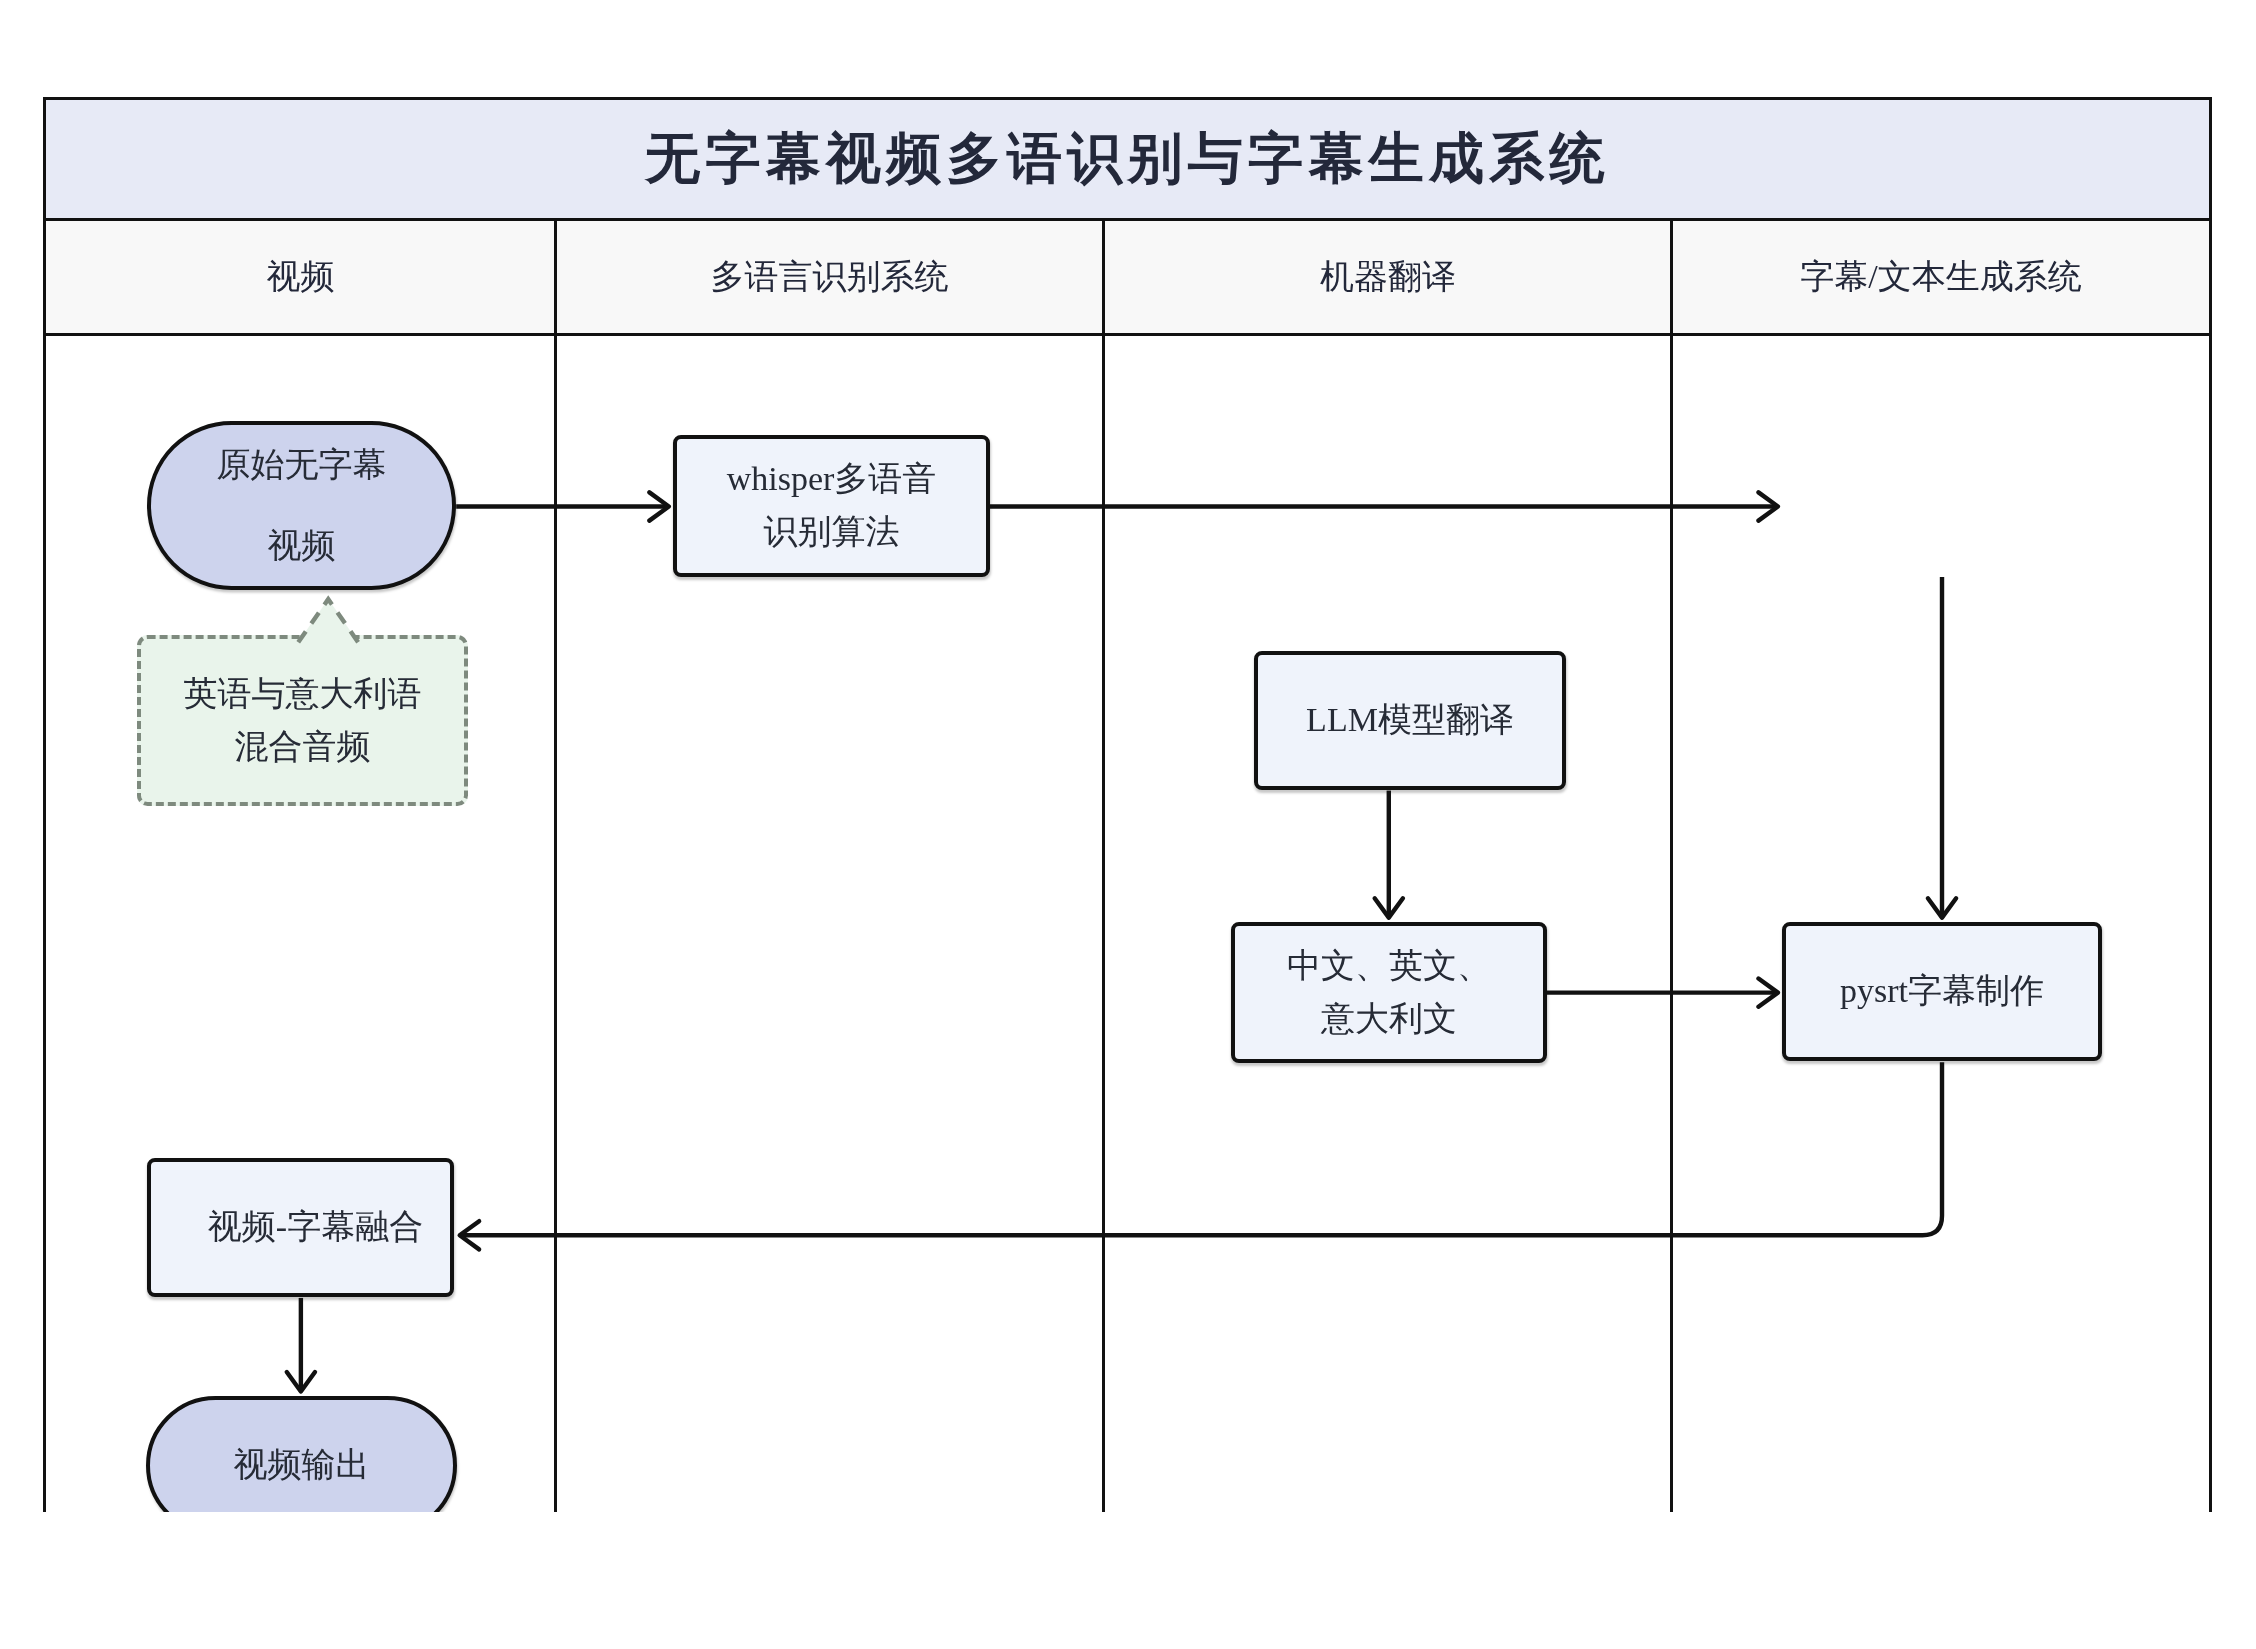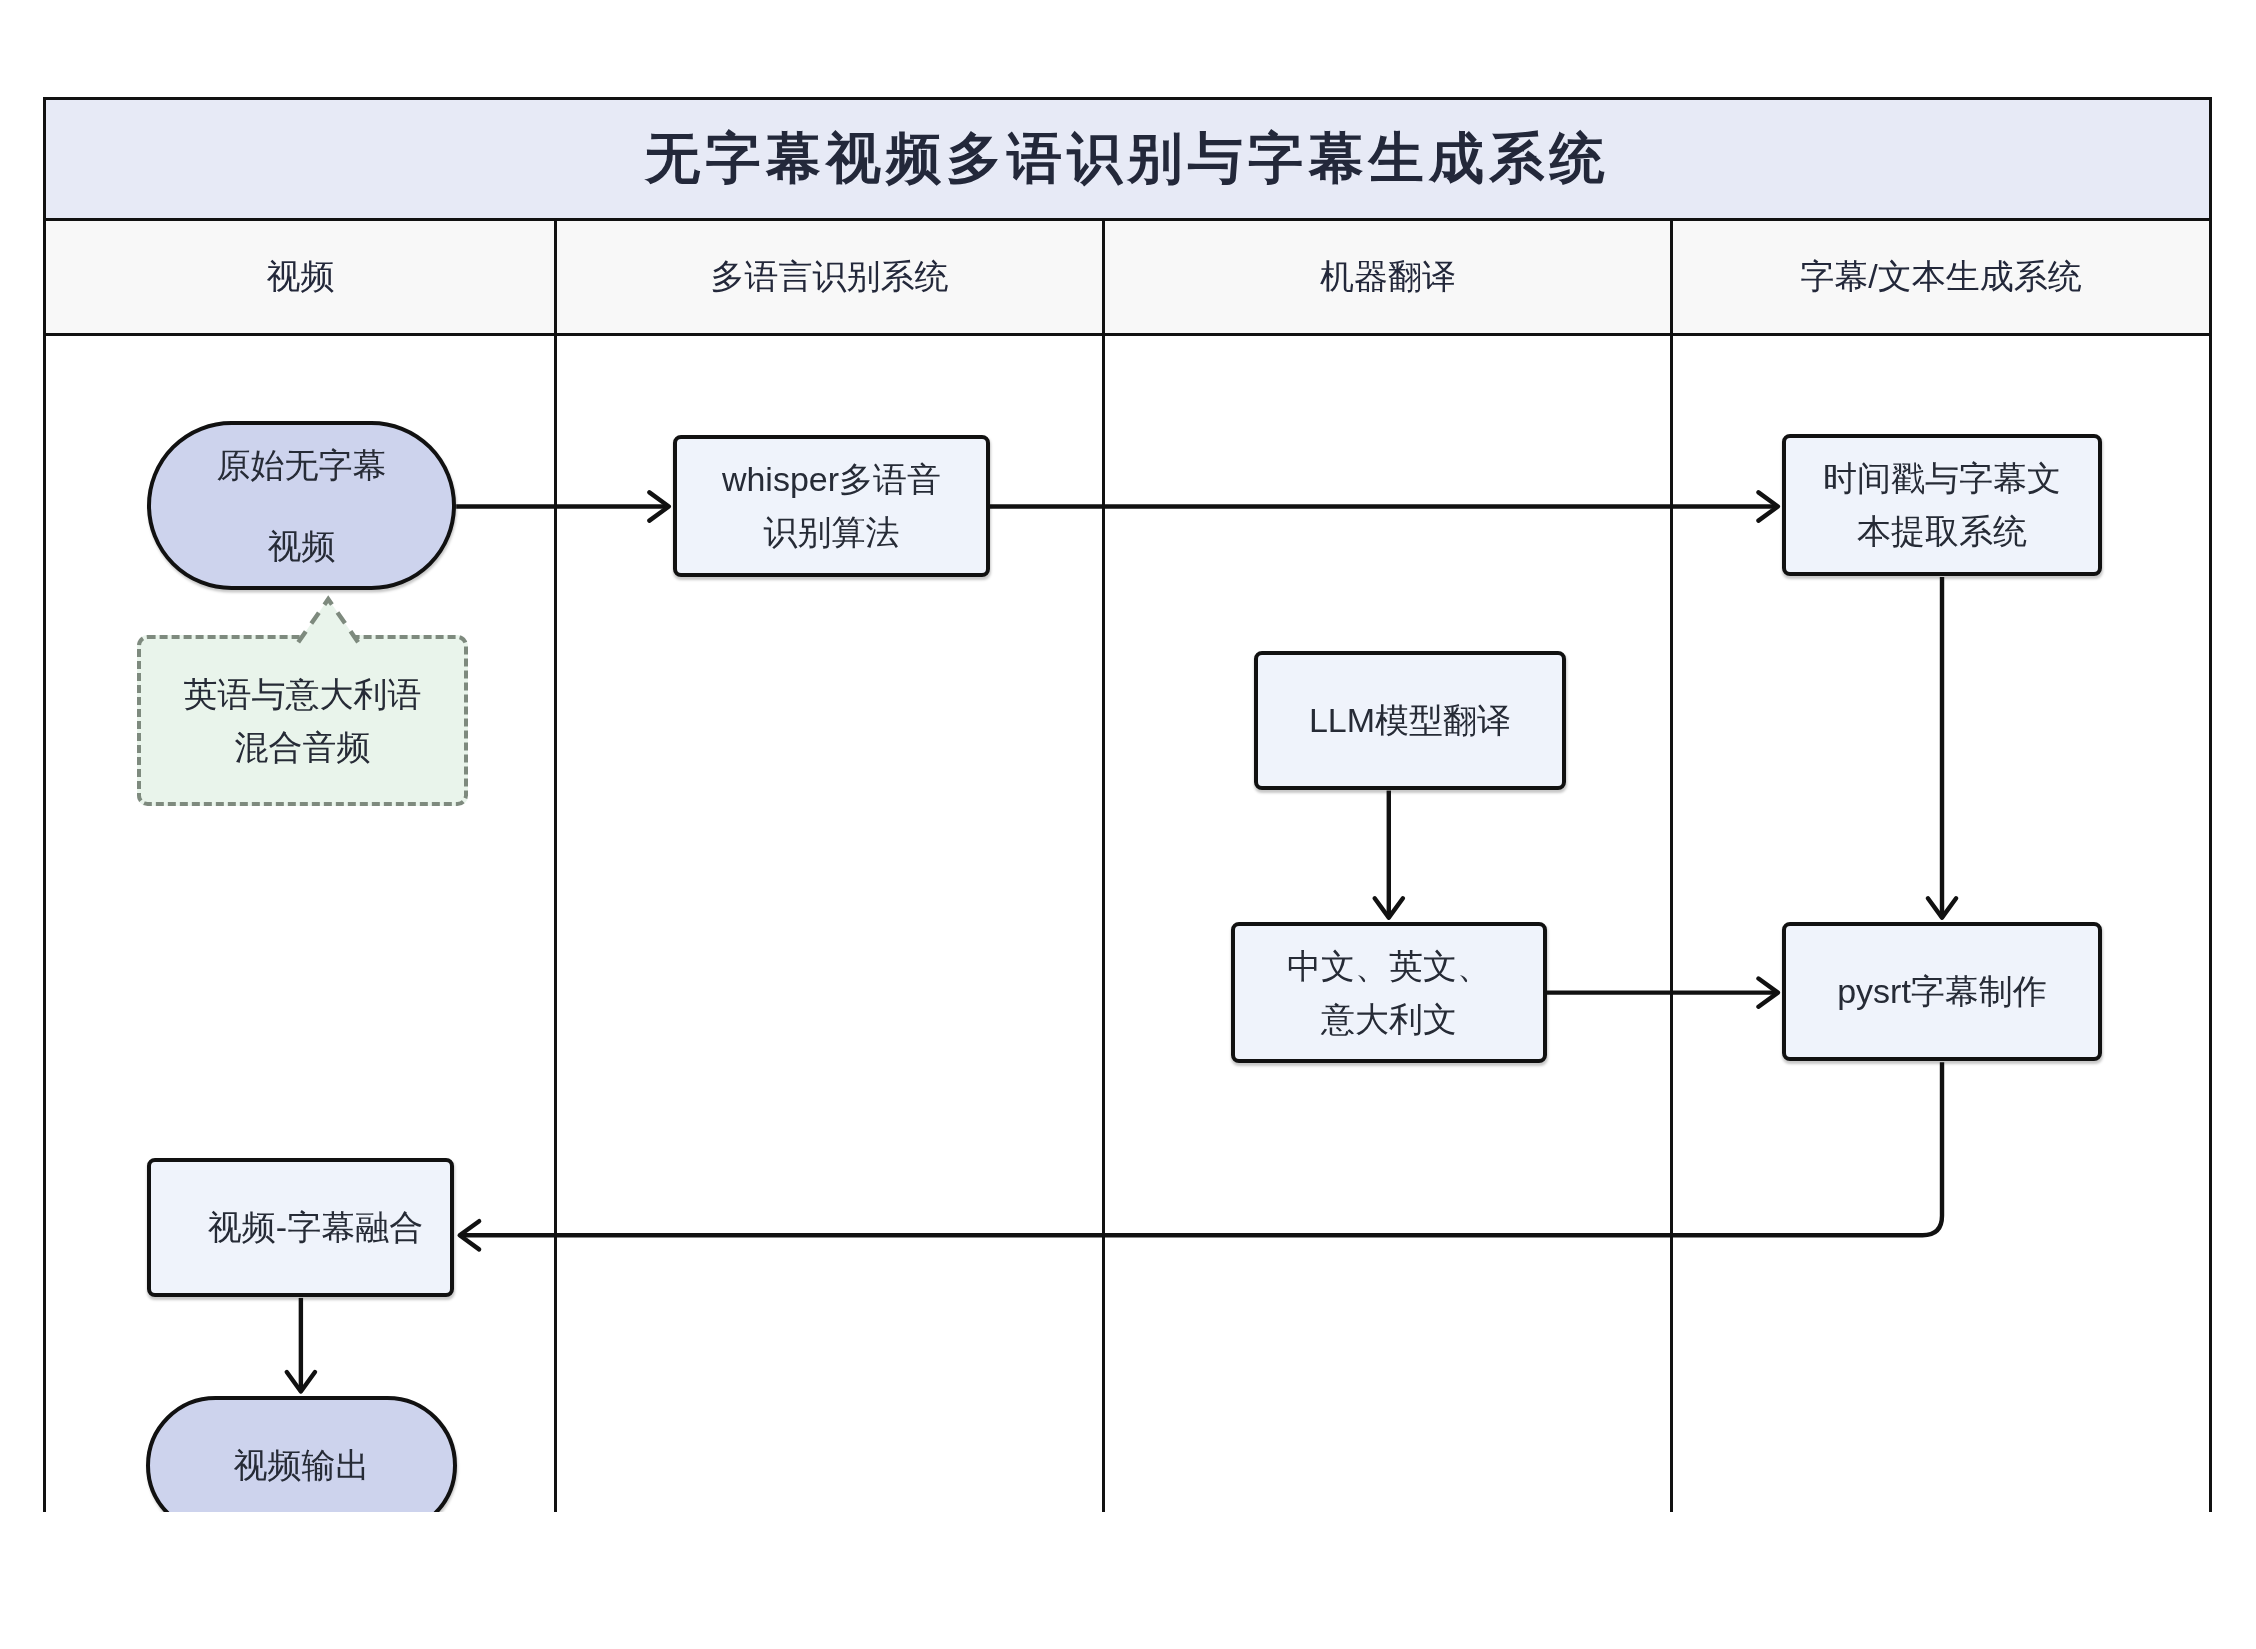--- a/index.html
+++ b/index.html
@@ -3,21 +3,21 @@
 <meta charset="utf-8">
 <style>
   :root{
     --title_bg:#E7EAF6; --header_bg:#F8F8F8; --stadium_fill:#CDD3ED;
     --process_fill:#EFF3FB; --note_fill:#E9F4EB; --note_border:#7E8A7E;
     --line_color:#111111; --text_color:#262B36;
   }
   html,body{margin:0;padding:0;background:#ffffff;}
   .canvas{
     position:relative; width:2257px; height:1512px; background:#ffffff;
-    font-family:Liberation Sans, sans-serif; color:var(--text_color);
+    font-family:Liberation Serif, serif; color:var(--text_color);
     overflow:hidden;
   }
   .abs{position:absolute; box-sizing:border-box;}
   .frame{left:43px; top:97px; width:2169px; height:1507px; border:3.5px solid var(--line_color); background:#fff;}
   .title-bar{
     left:43px; top:97px; width:2169px; height:124px;
     background:var(--title_bg); border:3.5px solid var(--line_color);
     display:flex; align-items:center; justify-content:center;
   }
   .title-bar span{font-size:55px; font-weight:600; letter-spacing:5.3px; color:#23283a;}
@@ -81,24 +81,20 @@
   <div class="abs node note" style="left:137px;top:635px;width:331px;height:171px;">
     <div>英语与意大利语</div>
     <div>混合音频</div>
   </div>
 
   <div class="abs node" style="left:673px;top:435px;width:317px;height:142px;">
     <div>whisper多语音</div>
     <div>识别算法</div>
   </div>
 
-  <div class="abs node" style="left:1782px;top:434px;width:320px;height:142px;">
-    <div>时间戳与字幕文</div>
-    <div>本提取系统</div>
-  </div>
 
   <div class="abs node" style="left:1232px;top:651px;width:312px;height:139px;margin-left:22px;">
     <div>LLM模型翻译</div>
   </div>
 
   <div class="abs node" style="left:1231px;top:922px;width:316px;height:141px;">
     <div>中文、英文、</div>
     <div>意大利文</div>
   </div>
 

